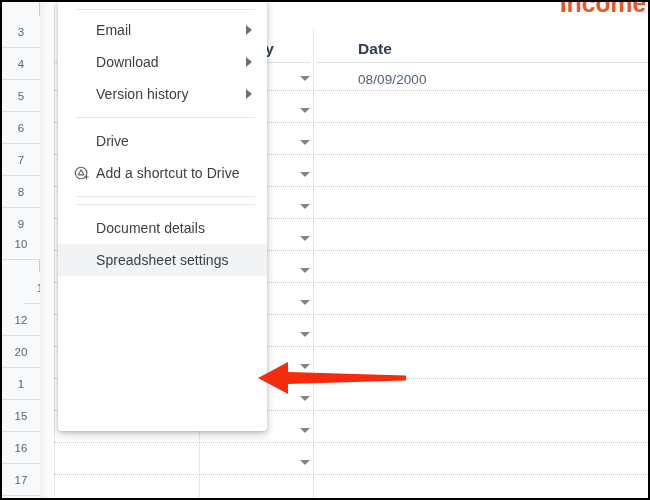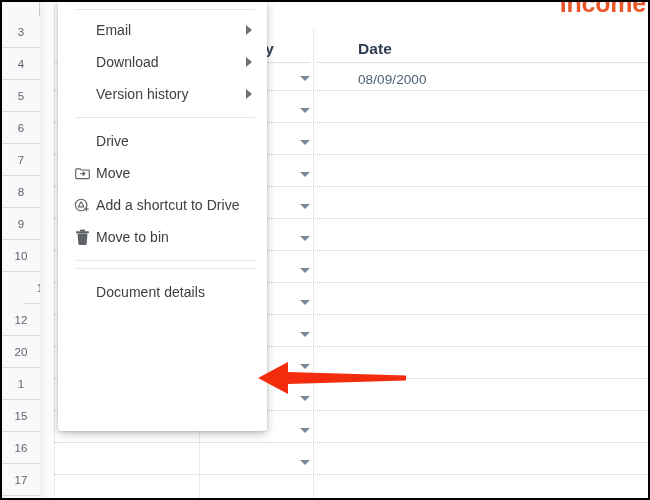--- a/index.html
+++ b/index.html
@@ -203,21 +203,21 @@
   <div class="sheet">
 
     <div class="rowheader-col" id="rowheaders">
         <div class="rowhdr" style="top: 14px;">3</div>
         <div class="rowhdr" style="top: 46px;">4</div>
         <div class="rowhdr" style="top: 78px;">5</div>
         <div class="rowhdr" style="top: 110px;">6</div>
         <div class="rowhdr" style="top: 142px;">7</div>
         <div class="rowhdr" style="top: 174px;">8</div>
         <div class="rowhdr" style="top: 206px;">9</div>
-        <div class="rowhdr" style="top: 238px;">10</div>
+        <div class="rowhdr" style="top: 226px;">10</div>
         <div class="rowhdr" style="top: 270px; margin-left: 22px;">11</div>
         <div class="rowhdr" style="top: 302px; text-align: right;">12</div>
         <div class="rowhdr" style="top: 334px;">20</div>
         <div class="rowhdr" style="top: 366px;">1</div>
         <div class="rowhdr" style="top: 398px;">15</div>
         <div class="rowhdr" style="top: 430px;">16</div>
         <div class="rowhdr" style="top: 462px;">17</div>
         <div class="rowhdr" style="top: 494px;">18</div>
       </div>
     <div class="gutter-gap"></div>
@@ -292,52 +292,37 @@
         <span class="mi-label">Version history</span>
         <span class="mi-arrow"></span>
       </div>
       <div class="menu-sep"></div>
       <div class="menu-item">
         <span class="mi-icon"></span>
         <span class="mi-label">Drive</span>
       </div>
       <div class="menu-item">
         <span class="mi-icon">
-          <svg width="17" height="17" viewBox="0 0 20 20">
-            <path d="M2 5.5a1 1 0 0 1 1-1h4.2l1.3 1.4H17a1 1 0 0 1 1 1V15a1 1 0 0 1-1 1H3a1 1 0 0 1-1-1z" fill="none" stroke="#5f6368" stroke-width="1.4"></path>
-            <path d="M8 10.2h4.4M10.8 8.3l2.1 1.9-2.1 1.9" fill="none" stroke="#5f6368" stroke-width="1.4" stroke-linecap="round" stroke-linejoin="round"></path>
-          </svg>
-        </span>
-        <span class="mi-label">Move</span>
-      </div>
-      <div class="menu-item">
-        <span class="mi-icon">
           <svg width="18" height="18" viewBox="0 0 20 20">
             <circle cx="9" cy="10" r="6.4" fill="none" stroke="#5f6368" stroke-width="1.3"></circle>
             <path d="M9 6.4 12.1 12H5.9z" fill="none" stroke="#5f6368" stroke-width="1.3" stroke-linejoin="round"></path>
             <path d="M15 12.3v4.2M12.9 14.4h4.2" stroke="#5f6368" stroke-width="1.3" stroke-linecap="round"></path>
           </svg>
         </span>
         <span class="mi-label">Add a shortcut to Drive</span>
       </div>
-      <div class="menu-item">
-        <span class="mi-icon">
-          <svg width="15" height="17" viewBox="0 0 16 18">
-            <path d="M2.7 4.6h10.6l-.9 11.3a1.3 1.3 0 0 1-1.3 1.2H4.9a1.3 1.3 0 0 1-1.3-1.2z" fill="#5f6368"></path>
-            <rect x="1.1" y="2.4" width="13.8" height="2.1" rx=".5" fill="#5f6368"></rect>
-            <rect x="5.4" y="0.5" width="5.2" height="2" rx=".5" fill="#5f6368"></rect>
-          </svg>
-        </span>
-        <span class="mi-label">Move to bin</span>
-      </div>
       <div class="menu-sep"></div>
       <div class="menu-sep"></div>
       <div class="menu-item">
         <span class="mi-icon"></span>
         <span class="mi-label">Document details</span>
+      </div>
+      <div class="menu-item hl">
+        <span class="mi-icon"></span>
+        <span class="mi-label">Spreadsheet settings</span>
       </div>
     </div>
 
   <div class="arrow-annot">
     <svg width="148" height="40" viewBox="0 0 148 40">
       <polygon id="arrowpoly" points="0,20 30,4 30,14 148,17.5 148,22.5 30,26 30,36" fill="#f22c0d"></polygon>
     </svg>
   </div>
 
   <div class="outer-border"></div>

